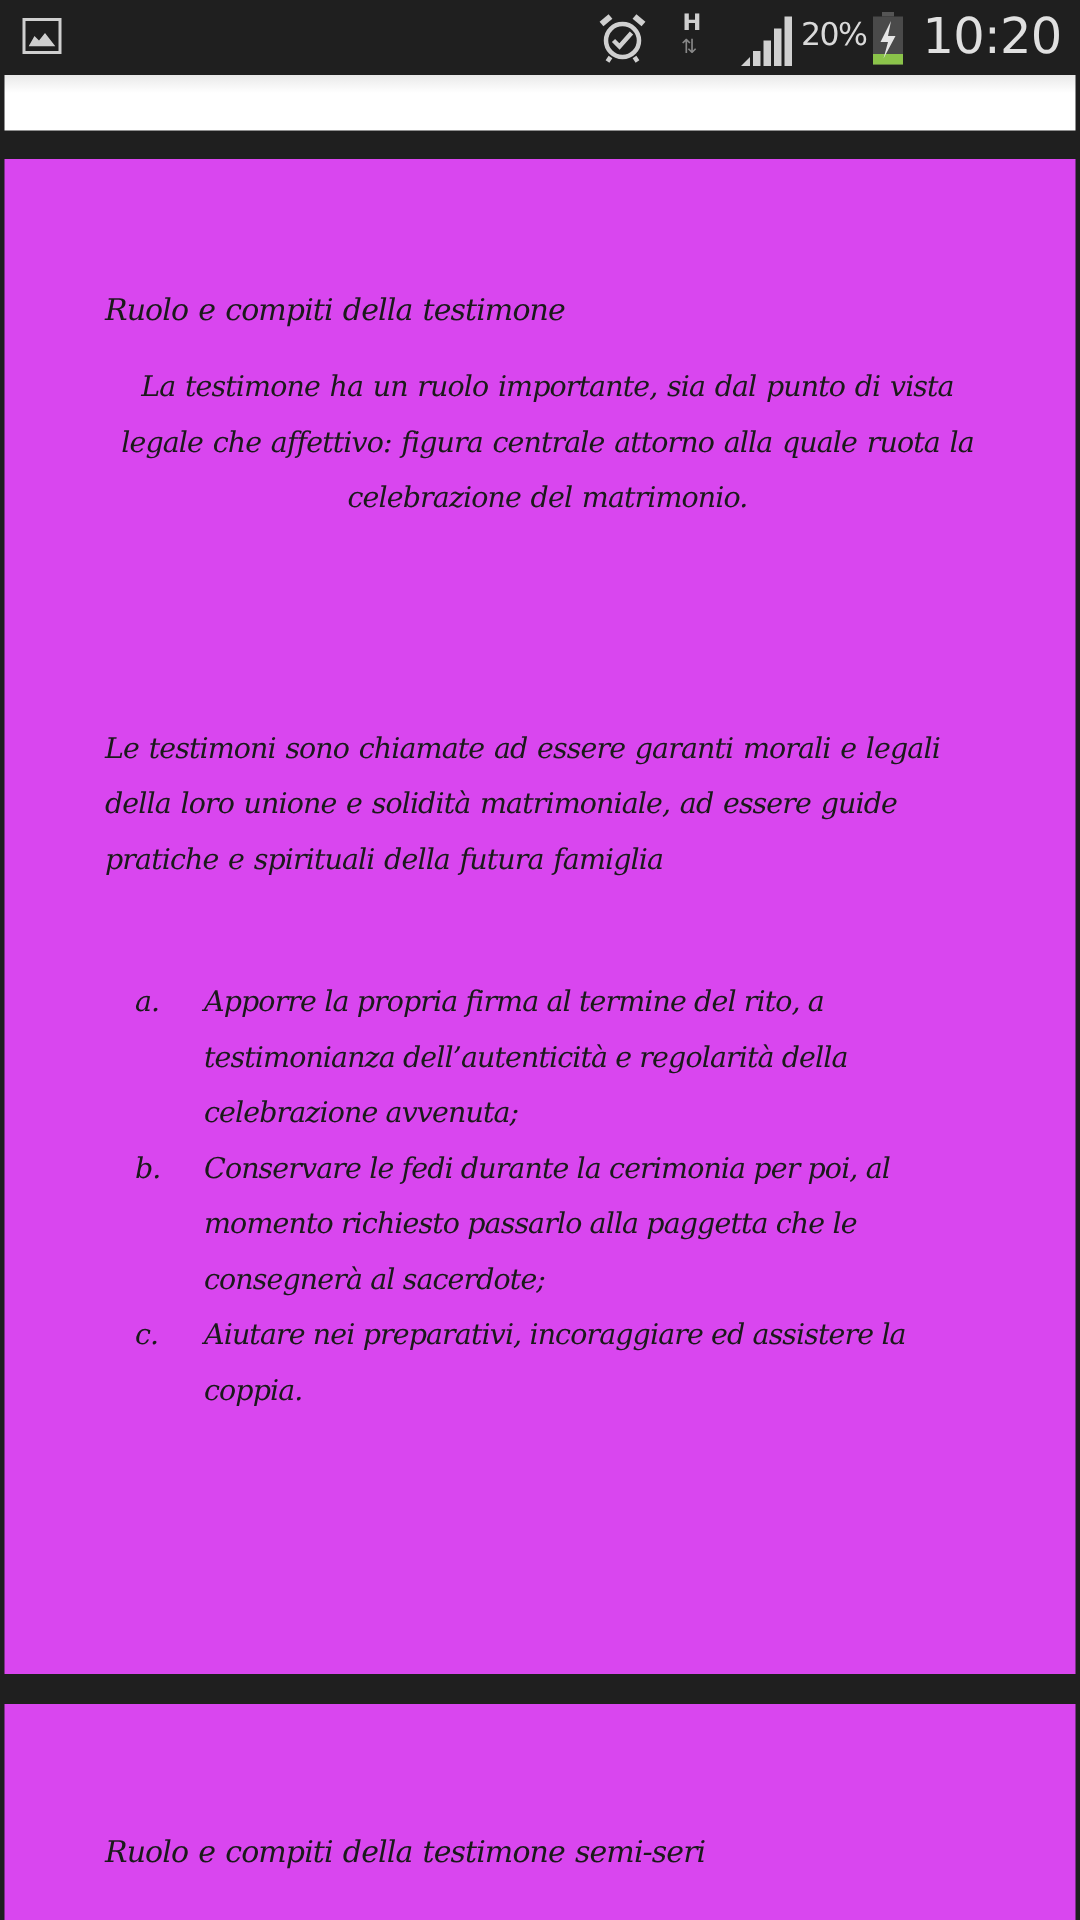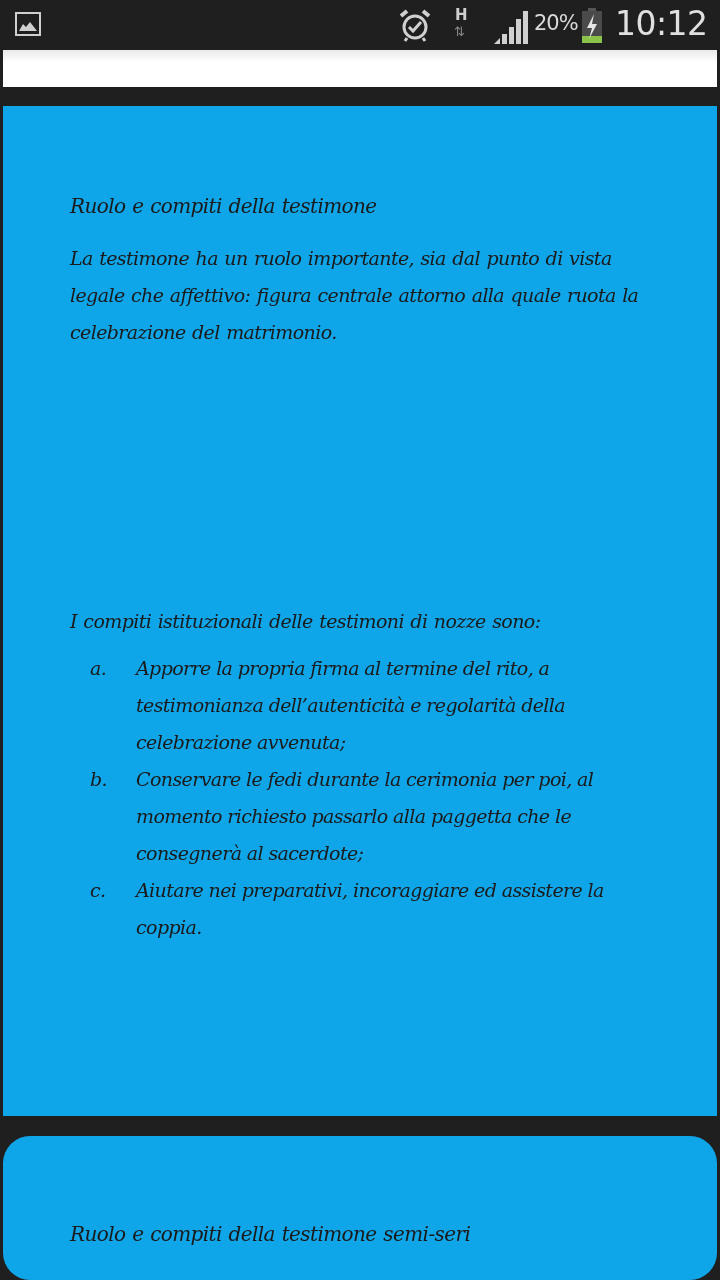--- a/index.html
+++ b/index.html
@@ -62,40 +62,40 @@
       font-family: "DejaVu Sans", sans-serif;
       font-size: 33px;
       color: #e0e0e0;
       letter-spacing: -0.5px;
     }
 
     .page {
       position: absolute;
       left: 3px;
       width: 714px;
-      background: #0ea5e9;
+      background: #d946ef;
     }
     .page-top { top: 50px; height: 37px; background: linear-gradient(#e9e9e9, #ffffff 12px); }
     .page-main { top: 106px; height: 1010px; }
-    .page-next { top: 1136px; height: 144px; border-radius: 27px; }
+    .page-next { top: 1136px; height: 144px; }
 
     .doc-text {
       font-family: "DejaVu Serif", serif;
       font-style: italic;
       color: #1a1a1a;
       position: absolute;
       left: 67px;
       width: 590px;
       font-size: 19px;
       letter-spacing: -0.6px;
       word-spacing: 1px;
     }
     .title { top: 88px; font-size: 20px; }
     .para { line-height: 37px; }
-    .p1 { top: 134px; }
+    .p1 { top: 134px; text-align: center; }
     .p2 { top: 255px; }
     .p3 { top: 375px; }
     .p4 { top: 497px; }
     .list {
       position: absolute;
       left: 87px;
       top: 544px;
       width: 570px;
       margin: 0; padding: 0;
       list-style: none;
@@ -141,29 +141,29 @@
   </div>
   <div class="sb-battery-pct">20%</div>
   <div class="sb-battery">
     <svg width="22" height="36" viewBox="0 0 22 36">
       <rect x="7" y="0" width="8" height="3" fill="#555"></rect>
       <rect x="1" y="3" width="20" height="32" fill="#4a4a4a"></rect>
       <rect x="1" y="28" width="20" height="7" fill="#8bc34a"></rect>
       <path d="M13 6 L6 20 L11 20 L8 31 L16 16 L11 16 Z" fill="#e6e6e6"></path>
     </svg>
   </div>
-  <div class="sb-clock">10:12</div>
+  <div class="sb-clock">10:20</div>
 </div>
 
 <div class="page page-top"></div>
 
 <div class="page page-main">
   <div class="doc-text title">Ruolo e compiti della testimone</div>
   <div class="doc-text para p1">La testimone ha un ruolo importante, sia dal punto di vista legale che affettivo: figura centrale attorno alla quale ruota la celebrazione del matrimonio.</div>
-  <div class="doc-text para p4">I compiti istituzionali delle testimoni di nozze sono:</div>
+  <div class="doc-text para p3">Le testimoni sono chiamate ad essere garanti morali e legali della loro unione e solidità matrimoniale, ad essere guide pratiche e spirituali della futura famiglia</div>
   <ul class="list">
     <li>
       <span class="marker">a.</span>
       <span>Apporre la propria firma al termine del rito, a testimonianza dell’autenticità e regolarità della celebrazione avvenuta;</span>
     </li>
     <li>
       <span class="marker">b.</span>
       <span>Conservare le fedi durante la cerimonia per poi, al momento richiesto passarlo alla paggetta che le consegnerà al sacerdote;</span>
     </li>
     <li>

